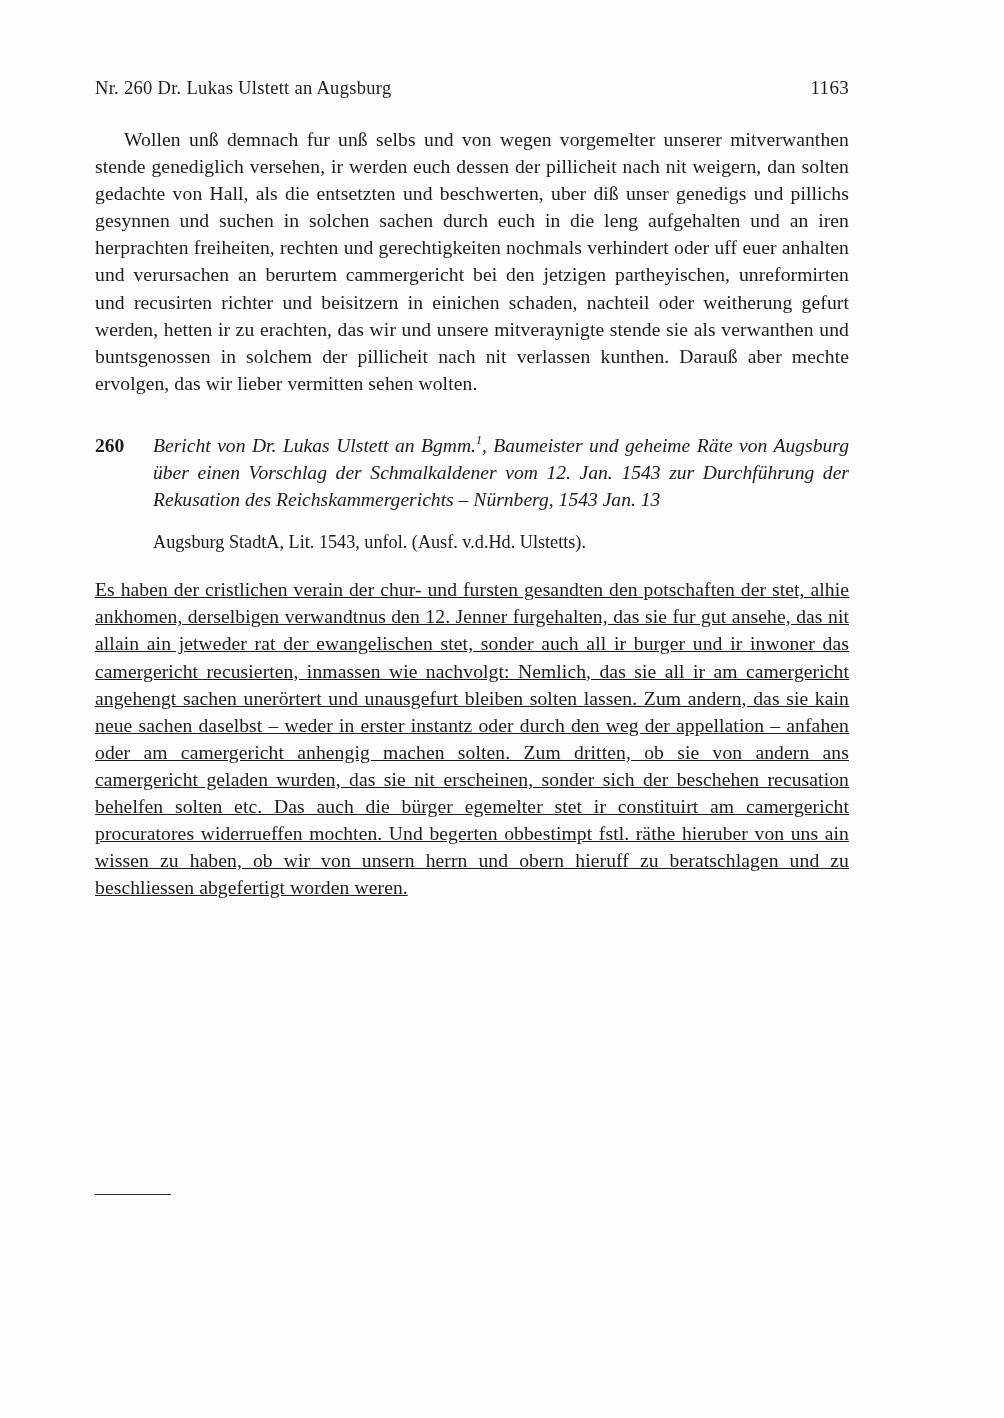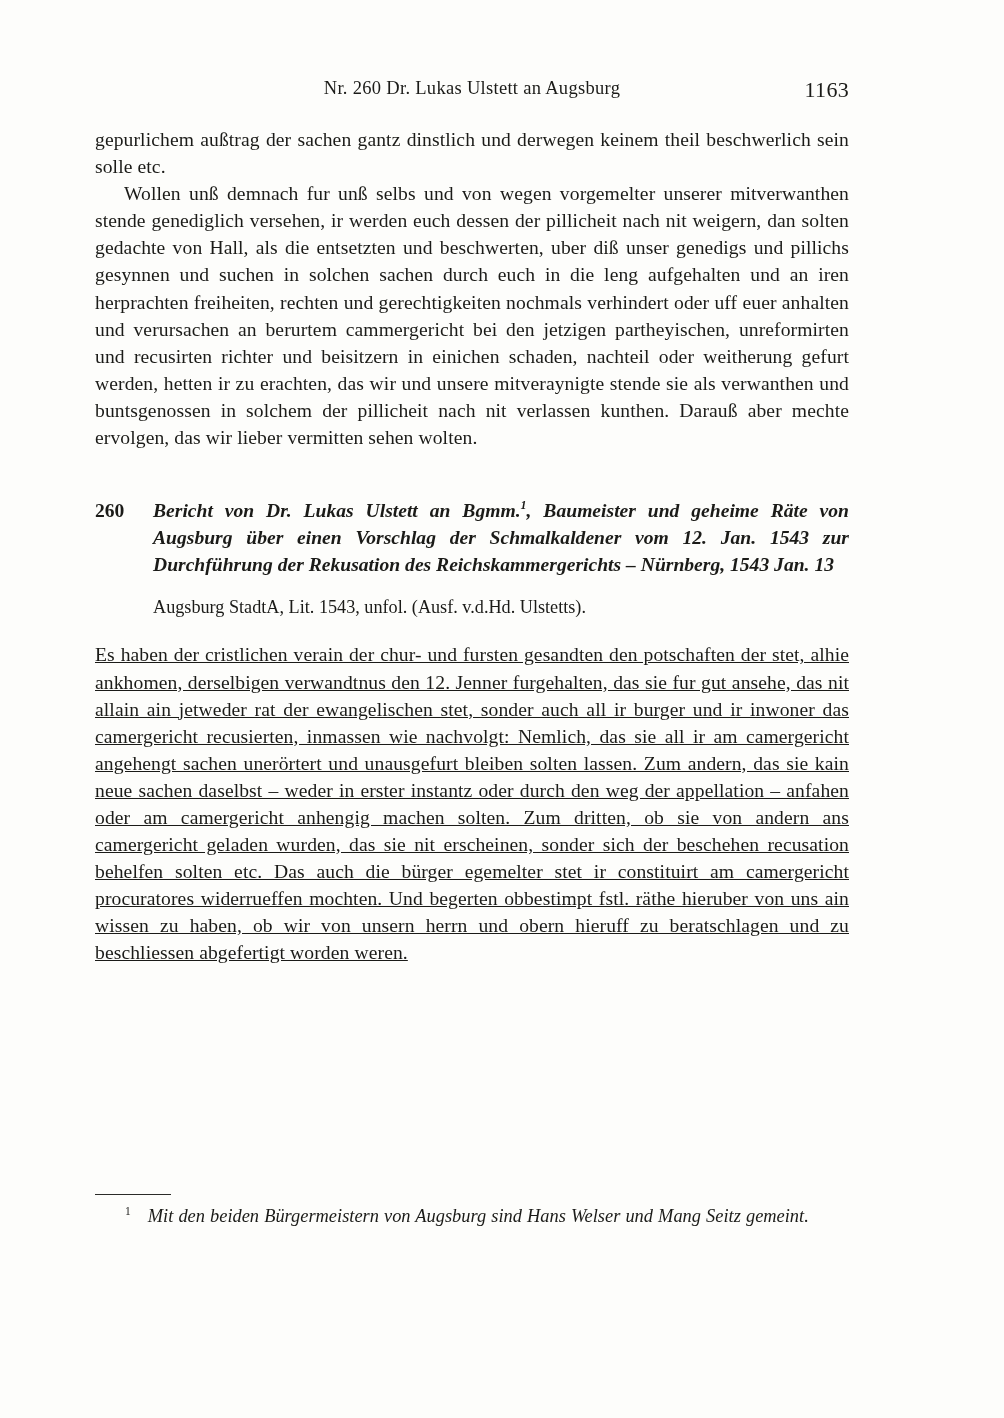--- a/index.html
+++ b/index.html
@@ -26,56 +26,56 @@
     position: relative;
     height: 26px;
     margin-bottom: 22px;
     font-size: 18.5px;
     letter-spacing: 0.3px;
   }
   .running-title {
     position: absolute;
     left: 0;
     right: 0;
-    text-align: center;
+    text-align: left;
     white-space: nowrap;
   }
   .page-number {
     position: absolute;
     right: 0;
     top: -1px;
-    font-size: 22px;
+    font-size: 19px;
   }
   
   .body-text p {
     margin: 0;
     font-size: 19.6px;
     line-height: 27.1px;
     text-align: justify;
     letter-spacing: 0.1px;
   }
   .body-text p.indent {
     text-indent: 29px;
   }
   
   .entry {
-    margin-top: 46px;
+    margin-top: 35px;
   }
   .entry-head {
     display: flex;
   }
   .entry-num {
     flex: 0 0 58px;
     font-weight: bold;
     font-size: 19.6px;
     line-height: 27.1px;
   }
   .entry-title {
     flex: 1;
-    font-weight: bold;
+    font-weight: normal;
     font-style: italic;
     font-size: 19.6px;
     line-height: 27.1px;
     text-align: justify;
   }
   .entry-title sup {
     font-size: 12px;
     line-height: 0;
   }
   .source-line {
@@ -120,37 +120,35 @@
 <body>
 
 <div class="page">
 
   <div class="running-head">
     <span class="running-title">Nr. 260 Dr. Lukas Ulstett an Augsburg</span>
     <span class="page-number">1163</span>
   </div>
 
   <div class="body-text">
-    <p class="cont">gepurlichem außtrag der sachen gantz dinstlich und derwegen keinem theil beschwerlich sein solle etc.</p>
     <p class="indent">Wollen unß demnach fur unß selbs und von wegen vorgemelter unserer mitverwanthen stende genediglich versehen, ir werden euch dessen der pillicheit nach nit weigern, dan solten gedachte von Hall, als die entsetzten und beschwerten, uber diß unser genedigs und pillichs gesynnen und suchen in solchen sachen durch euch in die leng aufgehalten und an iren herprachten freiheiten, rechten und gerechtigkeiten nochmals verhindert oder uff euer anhalten und verursachen an berurtem cammergericht bei den jetzigen partheyischen, unreformirten und recusirten richter und beisitzern in einichen schaden, nachteil oder weitherung gefurt werden, hetten ir zu erachten, das wir und unsere mitveraynigte stende sie als verwanthen und buntsgenossen in solchem der pillicheit nach nit verlassen kunthen. Darauß aber mechte ervolgen, das wir lieber vermitten sehen wolten.</p>
   </div>
 
   <div class="entry">
     <div class="entry-head">
       <div class="entry-num">260</div>
       <div class="entry-title">
         <span>Bericht von Dr. Lukas Ulstett an Bgmm.</span><sup>1</sup><span>, Baumeister und geheime Räte von Augsburg über einen Vorschlag der Schmalkaldener vom 12. Jan. 1543 zur Durchführung der Rekusation des Reichskammergerichts – Nürnberg, 1543 Jan. 13</span>
       </div>
     </div>
 
     <p class="source-line">Augsburg StadtA, Lit. 1543, unfol. (Ausf. v.d.Hd. Ulstetts).</p>
 
     <div class="body-text entry-body">
       <p class="cont">Es haben der cristlichen verain der chur- und fursten gesandten den potschaften der stet, alhie ankhomen, derselbigen verwandtnus den 12. Jenner furgehalten, das sie fur gut ansehe, das nit allain ain jetweder rat der ewangelischen stet, sonder auch all ir burger und ir inwoner das camergericht recusierten, inmassen wie nachvolgt: Nemlich, das sie all ir am camergericht angehengt sachen unerörtert und unausgefurt bleiben solten lassen. Zum andern, das sie kain neue sachen daselbst – weder in erster instantz oder durch den weg der appellation – anfahen oder am camergericht anhengig machen solten. Zum dritten, ob sie von andern ans camergericht geladen wurden, das sie nit erscheinen, sonder sich der beschehen recusation behelfen solten etc. Das auch die bürger egemelter stet ir constituirt am camergericht procuratores widerrueffen mochten. Und begerten obbestimpt fstl. räthe hieruber von uns ain wissen zu haben, ob wir von unsern herrn und obern hieruff zu beratschlagen und zu beschliessen abgefertigt worden weren.</p>
     </div>
   </div>
 
   <div class="footnote">
     <div class="footnote-rule"></div>
-    <p class="footnote-text"><sup>1</sup><span>Mit den beiden Bürgermeistern von Augsburg sind Hans Welser und Mang Seitz gemeint.</span></p>
   </div>
 
 </div>
 
 </body></html>

